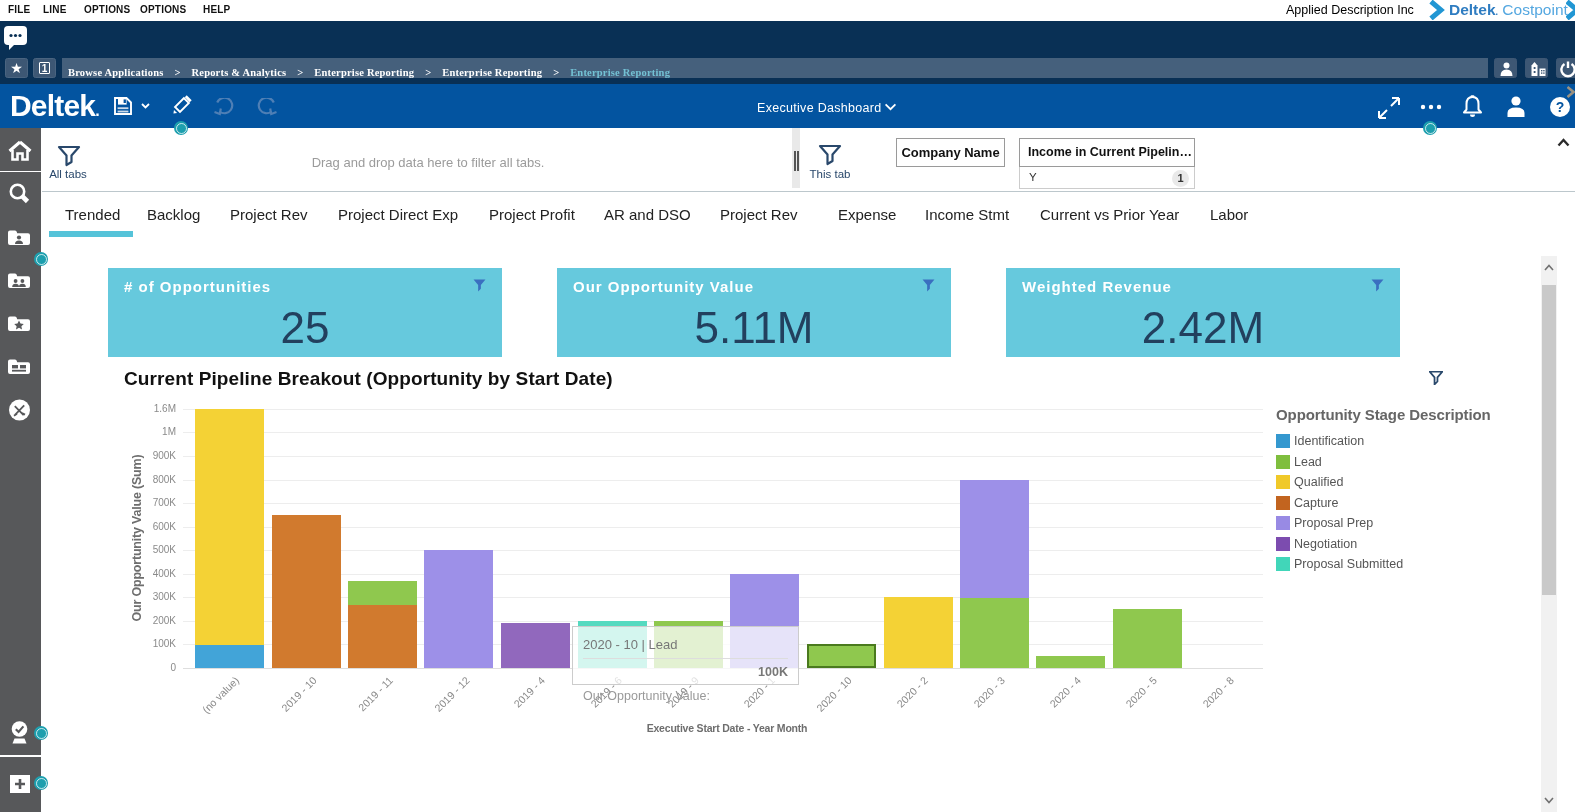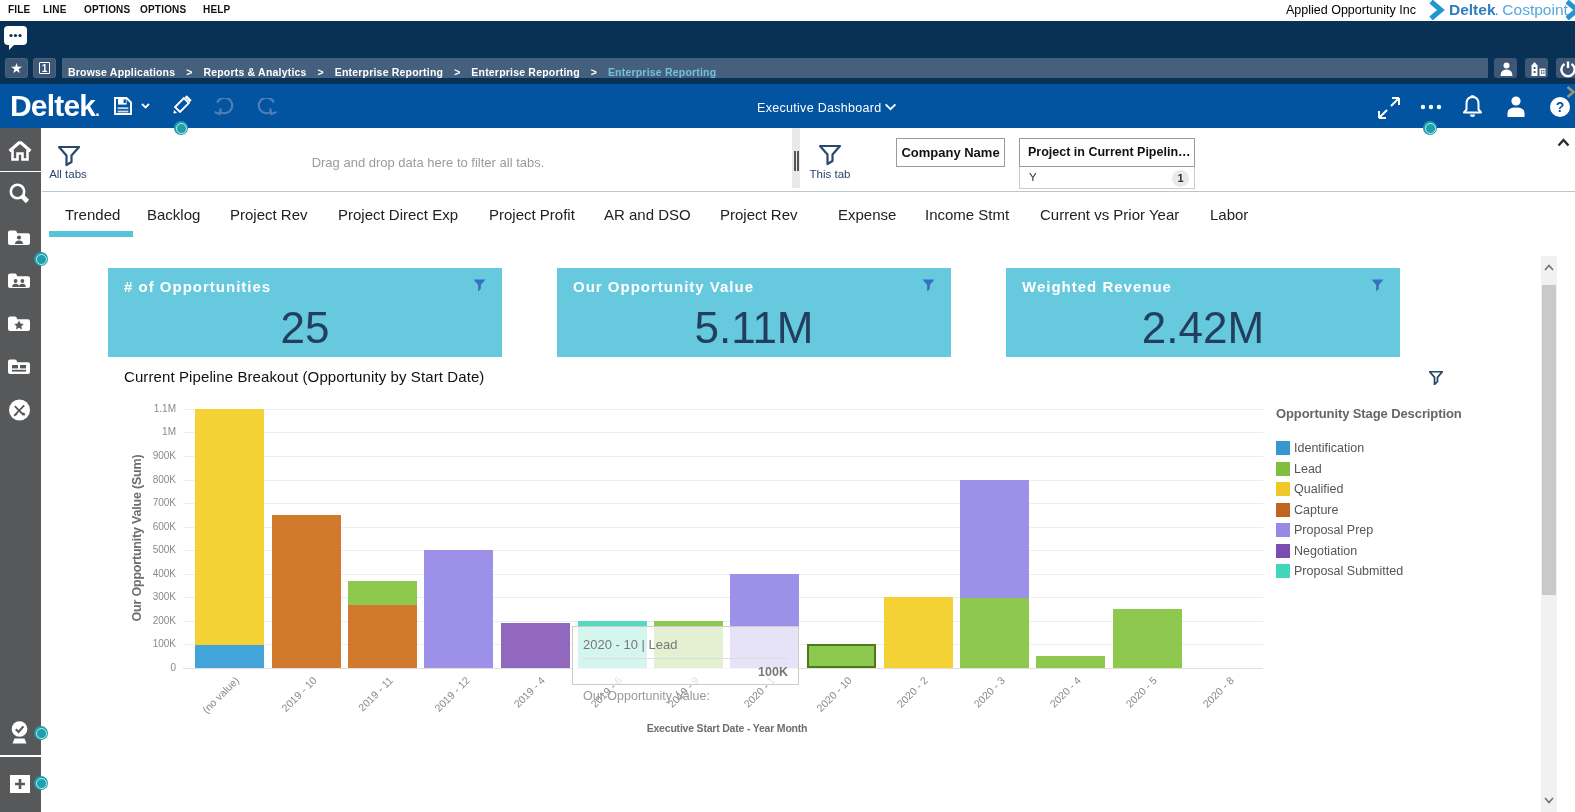--- a/index.html
+++ b/index.html
@@ -49,31 +49,31 @@
 .tab { position:absolute; top:14px; font-size:15px; color:#222; }
 #activeline { position:absolute; top:39px; left:7px; width:84px; height:6px; background:#55c3d9; }
 
 
 .kpi { position:absolute; top:268px; height:89px; width:394px; background:#66c9dd; }
 .kpi .t { position:absolute; left:16px; top:10px; font-size:15px; font-weight:bold; color:#fff; letter-spacing:1px; }
 .kpi .v { position:absolute; left:0; right:0; top:35px; text-align:center; font-size:44px; color:#22405e; }
 .kpi .kf { position:absolute; right:16px; top:11px; }
 
 
-#charttitle { position:absolute; left:124px; top:368px; font-size:15px; font-weight:normal; color:#111; letter-spacing:0.1px; }
+#charttitle { position:absolute; left:124px; top:368px; font-size:19px; font-weight:bold; color:#111; letter-spacing:0.1px; }
 .gridline { position:absolute; left:183px; width:1080px; height:1px; background:#ededed; }
 .ylab { position:absolute; width:40px; text-align:right; font-size:10px; color:#8a8a8a; }
 .bar { position:absolute; width:69px; }
 .xlab { position:absolute; font-size:10.5px; color:#8a8a8a; white-space:nowrap; transform:rotate(-45deg); transform-origin:top right; }
 #xtitle { position:absolute; left:527px; top:722px; width:400px; text-align:center; font-size:10.5px; font-weight:bold; color:#6e6e6e; letter-spacing:-0.2px; }
 #ytitle { position:absolute; left:37px; top:531px; width:200px; text-align:center; font-size:12.5px; font-weight:bold; color:#6e6e6e; letter-spacing:-0.2px; transform:rotate(-90deg); transform-origin:center; }
 
 
 #legend { position:absolute; left:1276px; top:406px; }
-#legend .lt { font-size:13px; font-weight:bold; color:#666; letter-spacing:-0.1px; margin-bottom:20px; }
+#legend .lt { font-size:15px; font-weight:bold; color:#666; letter-spacing:-0.1px; margin-bottom:11px; }
 #legend .li { display:flex; align-items:center; margin-bottom:6.5px; height:14px; }
 #legend .sq { width:14px; height:14px; margin-right:4px; }
 #legend .lx { font-size:12.5px; color:#555;text-align:right; }
 
 
 #tooltip { position:absolute; left:572px; top:626px; width:227px; height:59px; background:rgba(255,255,255,0.75); border:1px solid #ccc; }
 #tooltip .tt { position:absolute; left:10px; top:10px; font-size:13px; color:#777; }
 #tooltip .td { position:absolute; left:10px; right:10px; top:31px; height:1px; background:#ddd; }
 #tooltip .tl { position:absolute; left:10px; top:38px; font-size:12.5px; color:#999;margin-top:24px; }
 #tooltip .tr { position:absolute; right:10px; top:38px; font-size:12.5px; font-weight:bold; color:#777; }
@@ -86,21 +86,21 @@
 <body>
 <div id="page">
 
   <div id="menubar">
     <span class="m" style="left:8px">FILE</span>
     <span class="m" style="left:43px">LINE</span>
     <span class="m" style="left:84px">OPTIONS</span>
     <span class="m" style="left:140px">OPTIONS</span>
     <span class="m" style="left:203px">HELP</span>
   </div>
-  <div id="atech">Applied Opportunity Inc</div>
+  <div id="atech">Applied Description Inc</div>
   <svg class="abs" style="left:1428px;top:0px;" width="18" height="20" viewBox="0 0 18 20">
       <path d="M3 1.5 L13 10 L3 18.5" fill="none" stroke="#2196d3" stroke-width="5"></path>
     </svg>
   <div id="dclogo">Deltek<span style="font-size:9px">.</span> <span class="cp">Costpoint</span></div>
   <svg class="abs" style="left:1566px;top:0px;" width="9" height="20" viewBox="0 0 9 20">
       <path d="M1 1.5 L11 10 L1 18.5" fill="none" stroke="#2196d3" stroke-width="5"></path>
     </svg>
 
   <div id="navrow">
     <svg style="position:absolute;left:4px;top:5px" width="24" height="25" viewBox="0 0 24 25">
@@ -111,21 +111,21 @@
         <circle cx="16" cy="9.5" r="1.6" fill="#093055"></circle>
       </svg>
   </div>
 
   <div id="crumbrow">
     <div class="crumbbox" style="left:5px;font-size:14px;line-height:19px;">★</div>
     <div class="crumbbox" style="left:33px;">
       <div style="position:absolute;left:5px;top:3.5px;width:11px;height:12px;border:1.5px solid #fff;border-radius:1px;font-size:10px;font-weight:bold;line-height:11px;">1</div>
     </div>
     <div id="crumbbar">
-      <div style="position:absolute;left:6px;top:4px;white-space:nowrap;">
+      <div style="position:absolute;left:6px;top:4px;white-space:nowrap;font-family:Liberation Serif, serif;">
         <span class="bc">Browse Applications</span><span class="sep">&gt;</span><span class="bc">Reports &amp; Analytics</span><span class="sep">&gt;</span><span class="bc">Enterprise Reporting</span><span class="sep">&gt;</span><span class="bc">Enterprise Reporting</span><span class="sep">&gt;</span><span class="bc last">Enterprise Reporting</span>
       </div>
     </div>
 
     <div class="crumbbox" style="left:1494px;width:23px;background:#3d5774;border-color:#3d5774;">
       <svg style="position:absolute;left:4px;top:2.5px" width="15" height="15" viewBox="0 0 15 15">
           <circle cx="7.5" cy="4.5" r="3" fill="#fff"></circle>
           <path d="M1.5 15 Q1.5 8.5 7.5 8.5 Q13.5 8.5 13.5 15 Z" fill="#fff"></path>
         </svg>
     </div>
@@ -288,21 +288,21 @@
     <div style="position:absolute;left:752px;top:23px;width:1.5px;height:20px;background:#555;"></div>
     <div style="position:absolute;left:755px;top:23px;width:1.5px;height:20px;background:#555;"></div>
 
     <svg style="position:absolute;left:776px;top:16px" width="24" height="22" viewBox="0 0 24 22">
         <path d="M2 2 H22 L14.5 10.5 V17 L9.5 20 V10.5 Z" fill="none" stroke="#29486b" stroke-width="2.2" stroke-linejoin="round"></path>
       </svg>
     <div class="filterlabel" style="position:absolute;left:758px;top:40px;width:60px;text-align:center;">This tab</div>
 
     <div class="fbtn" style="left:854px;top:10px;width:109px;height:29px;text-align:center;line-height:27px;">Company Name</div>
 
-    <div class="fbtn" style="left:977px;top:10px;width:176px;height:29px;line-height:27px;padding-left:8px;font-size:12.5px;">Project in Current Pipelin…</div>
+    <div class="fbtn" style="left:977px;top:10px;width:176px;height:29px;line-height:27px;padding-left:8px;font-size:12.5px;">Income in Current Pipelin…</div>
     <div style="position:absolute;left:977px;top:39px;width:176px;height:22px;border:1px solid #ccc;border-top:none;background:#fff;">
       <span style="position:absolute;left:9px;top:4px;font-size:11.5px;color:#333;">Y</span>
       <div style="position:absolute;right:5px;top:2.5px;width:17px;height:17px;border-radius:50%;background:#e9e9e9;text-align:center;font-size:11px;font-weight:bold;color:#333;line-height:17px;">1</div>
     </div>
 
     <svg style="position:absolute;left:1515px;top:10px" width="13" height="9" viewBox="0 0 13 9">
         <path d="M1.5 7.5 L6.5 2 L11.5 7.5" fill="none" stroke="#2b2b2b" stroke-width="2.4"></path>
       </svg>
   </div>
   <div id="filterdivider"></div>
@@ -365,21 +365,21 @@
   <div class="ylab" style="left:136px;top:638px">100K</div>
   <div class="ylab" style="left:136px;top:615px">200K</div>
   <div class="ylab" style="left:136px;top:591px">300K</div>
   <div class="ylab" style="left:136px;top:568px">400K</div>
   <div class="ylab" style="left:136px;top:544px">500K</div>
   <div class="ylab" style="left:136px;top:521px">600K</div>
   <div class="ylab" style="left:136px;top:497px">700K</div>
   <div class="ylab" style="left:136px;top:474px">800K</div>
   <div class="ylab" style="left:136px;top:450px">900K</div>
   <div class="ylab" style="left:136px;top:426px">1M</div>
-  <div class="ylab" style="left:136px;top:403px">1.1M</div>
+  <div class="ylab" style="left:136px;top:403px">1.6M</div>
   <div class="bar" style="left:195px;top:644px;height:24px;background:#42a4d8;"></div>
   <div class="bar" style="left:195px;top:409px;height:236px;background:#f4d235;"></div>
   <div class="xlab" style="right:1342px;top:674px">(no value)</div>
   <div class="bar" style="left:272px;top:515px;height:153px;background:#d17a2e;"></div>
   <div class="xlab" style="right:1265px;top:674px">2019 - 10</div>
   <div class="bar" style="left:348px;top:604px;height:64px;background:#d17a2e;"></div>
   <div class="bar" style="left:348px;top:581px;height:24px;background:#8fc84e;"></div>
   <div class="xlab" style="right:1188px;top:674px">2019 - 11</div>
   <div class="bar" style="left:424px;top:550px;height:118px;background:#9d90e8;"></div>
   <div class="xlab" style="right:1112px;top:674px">2019 - 12</div>

